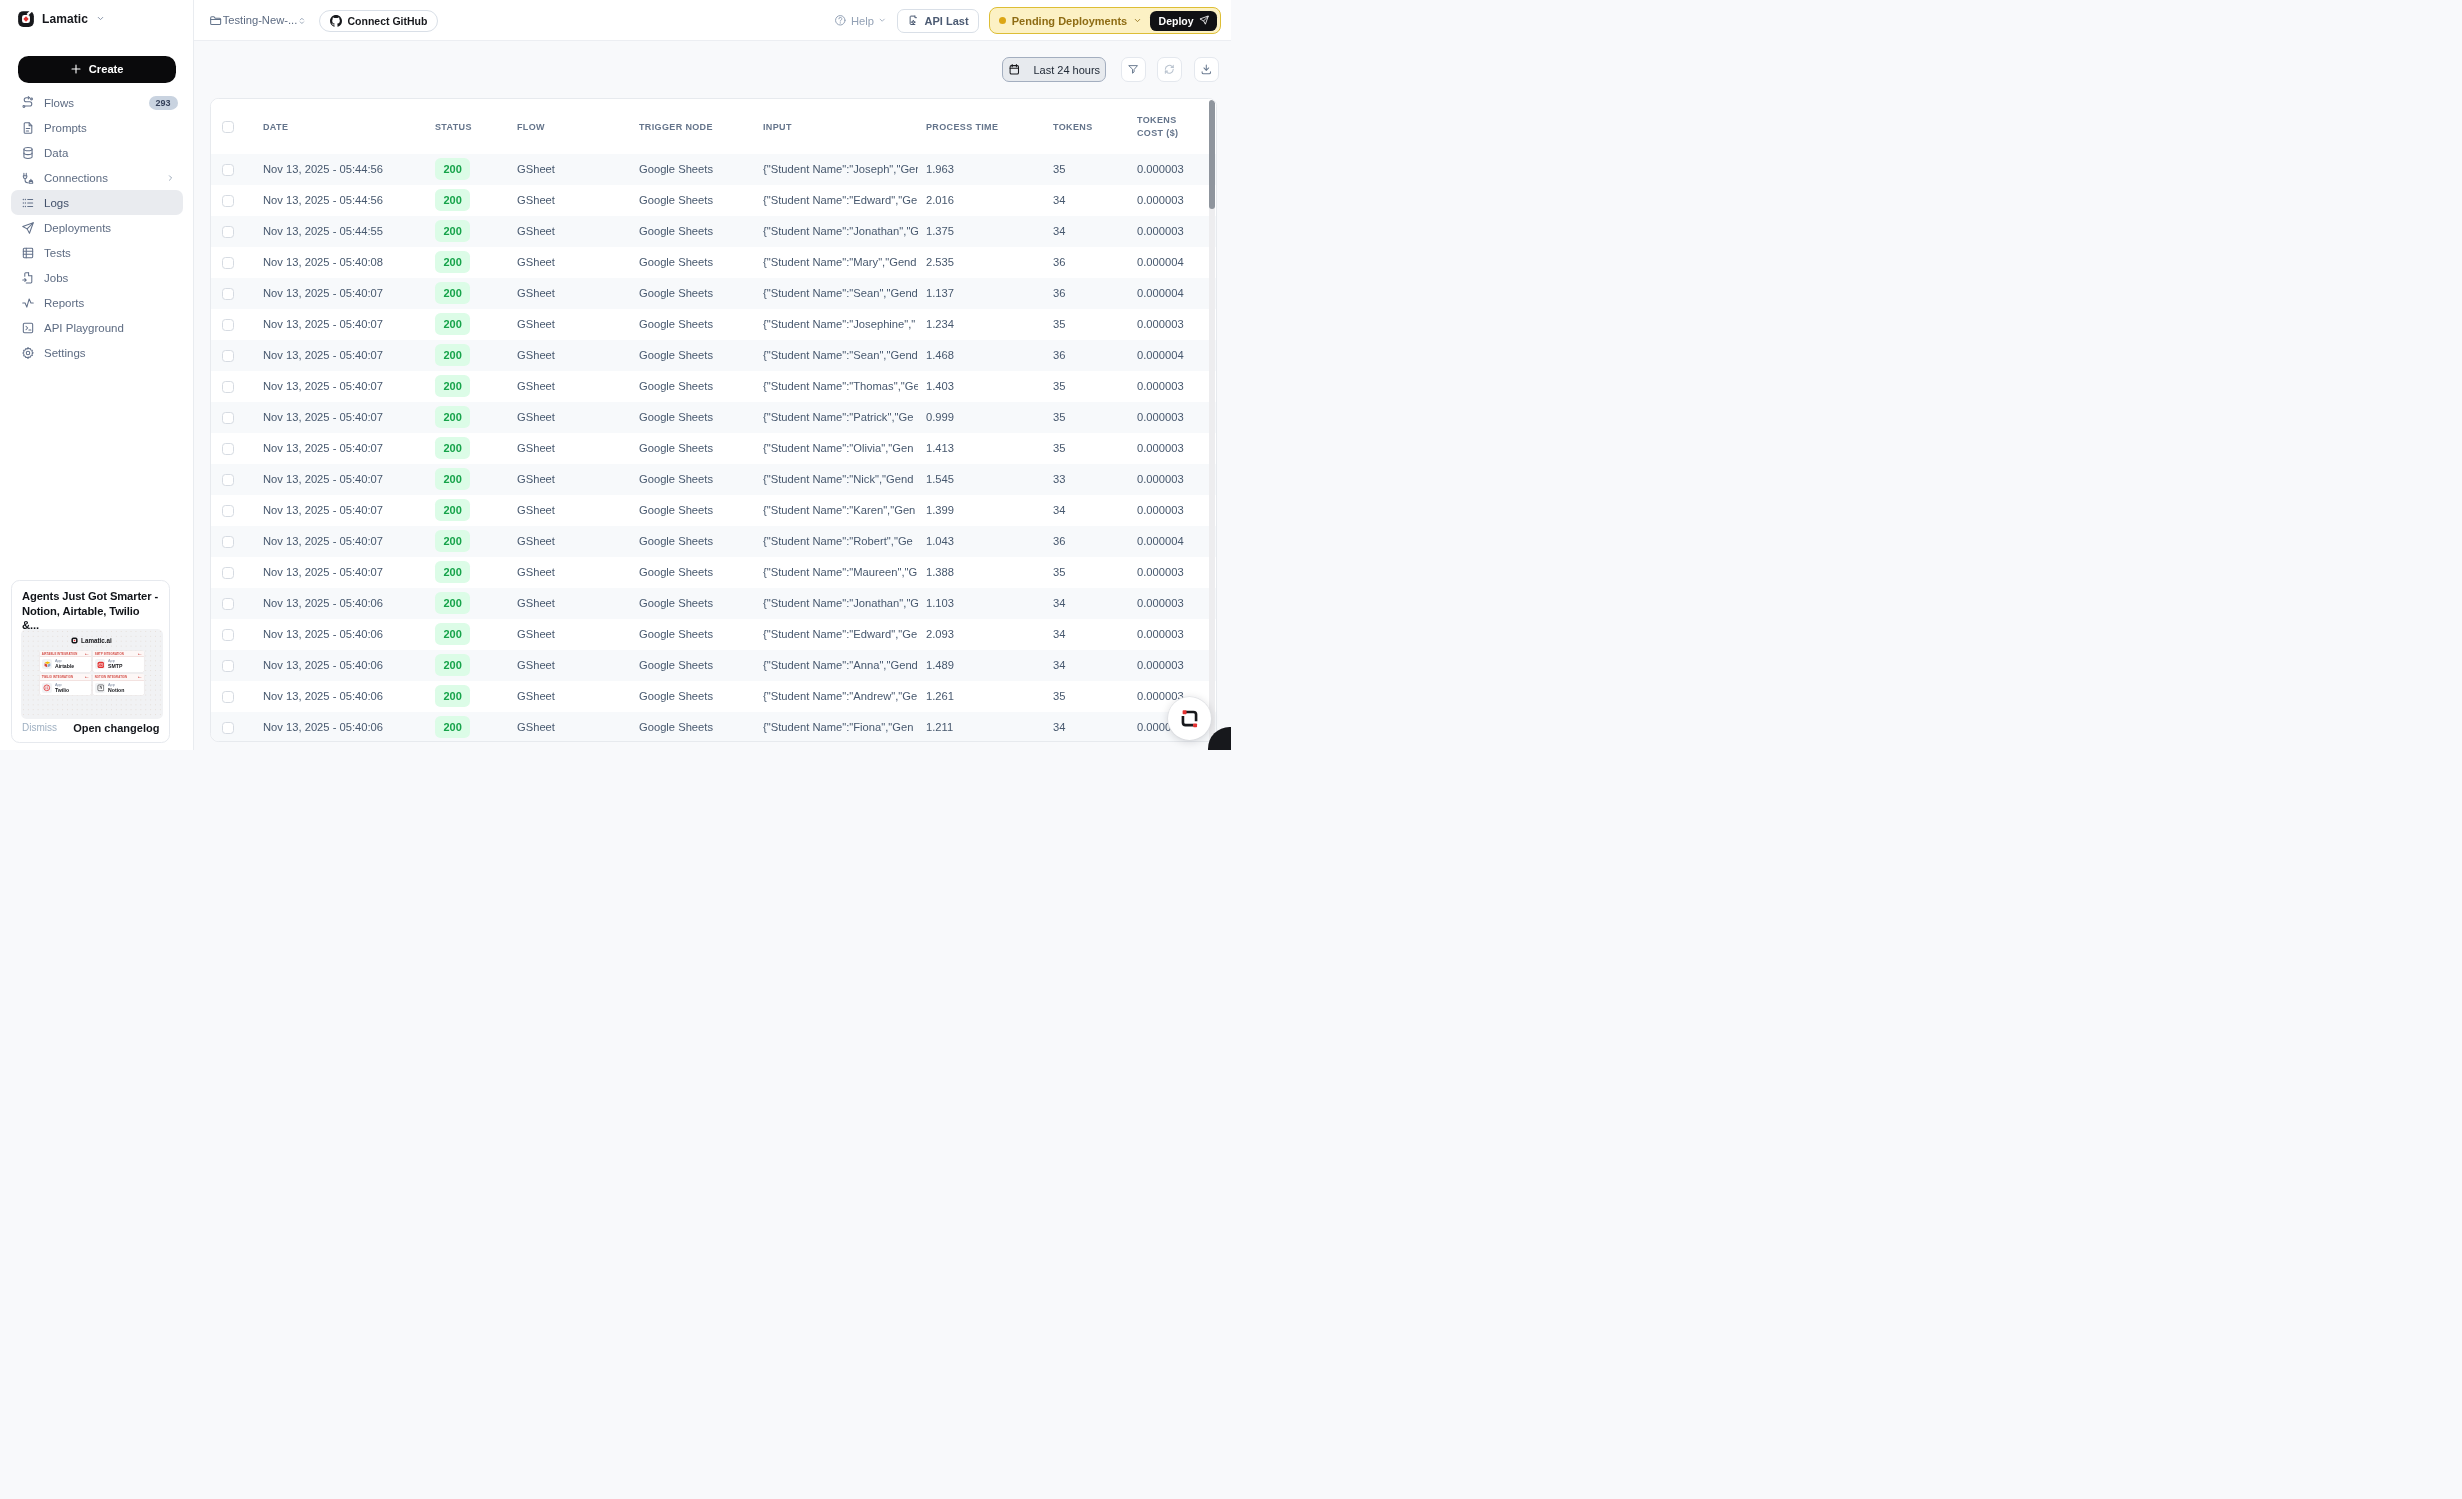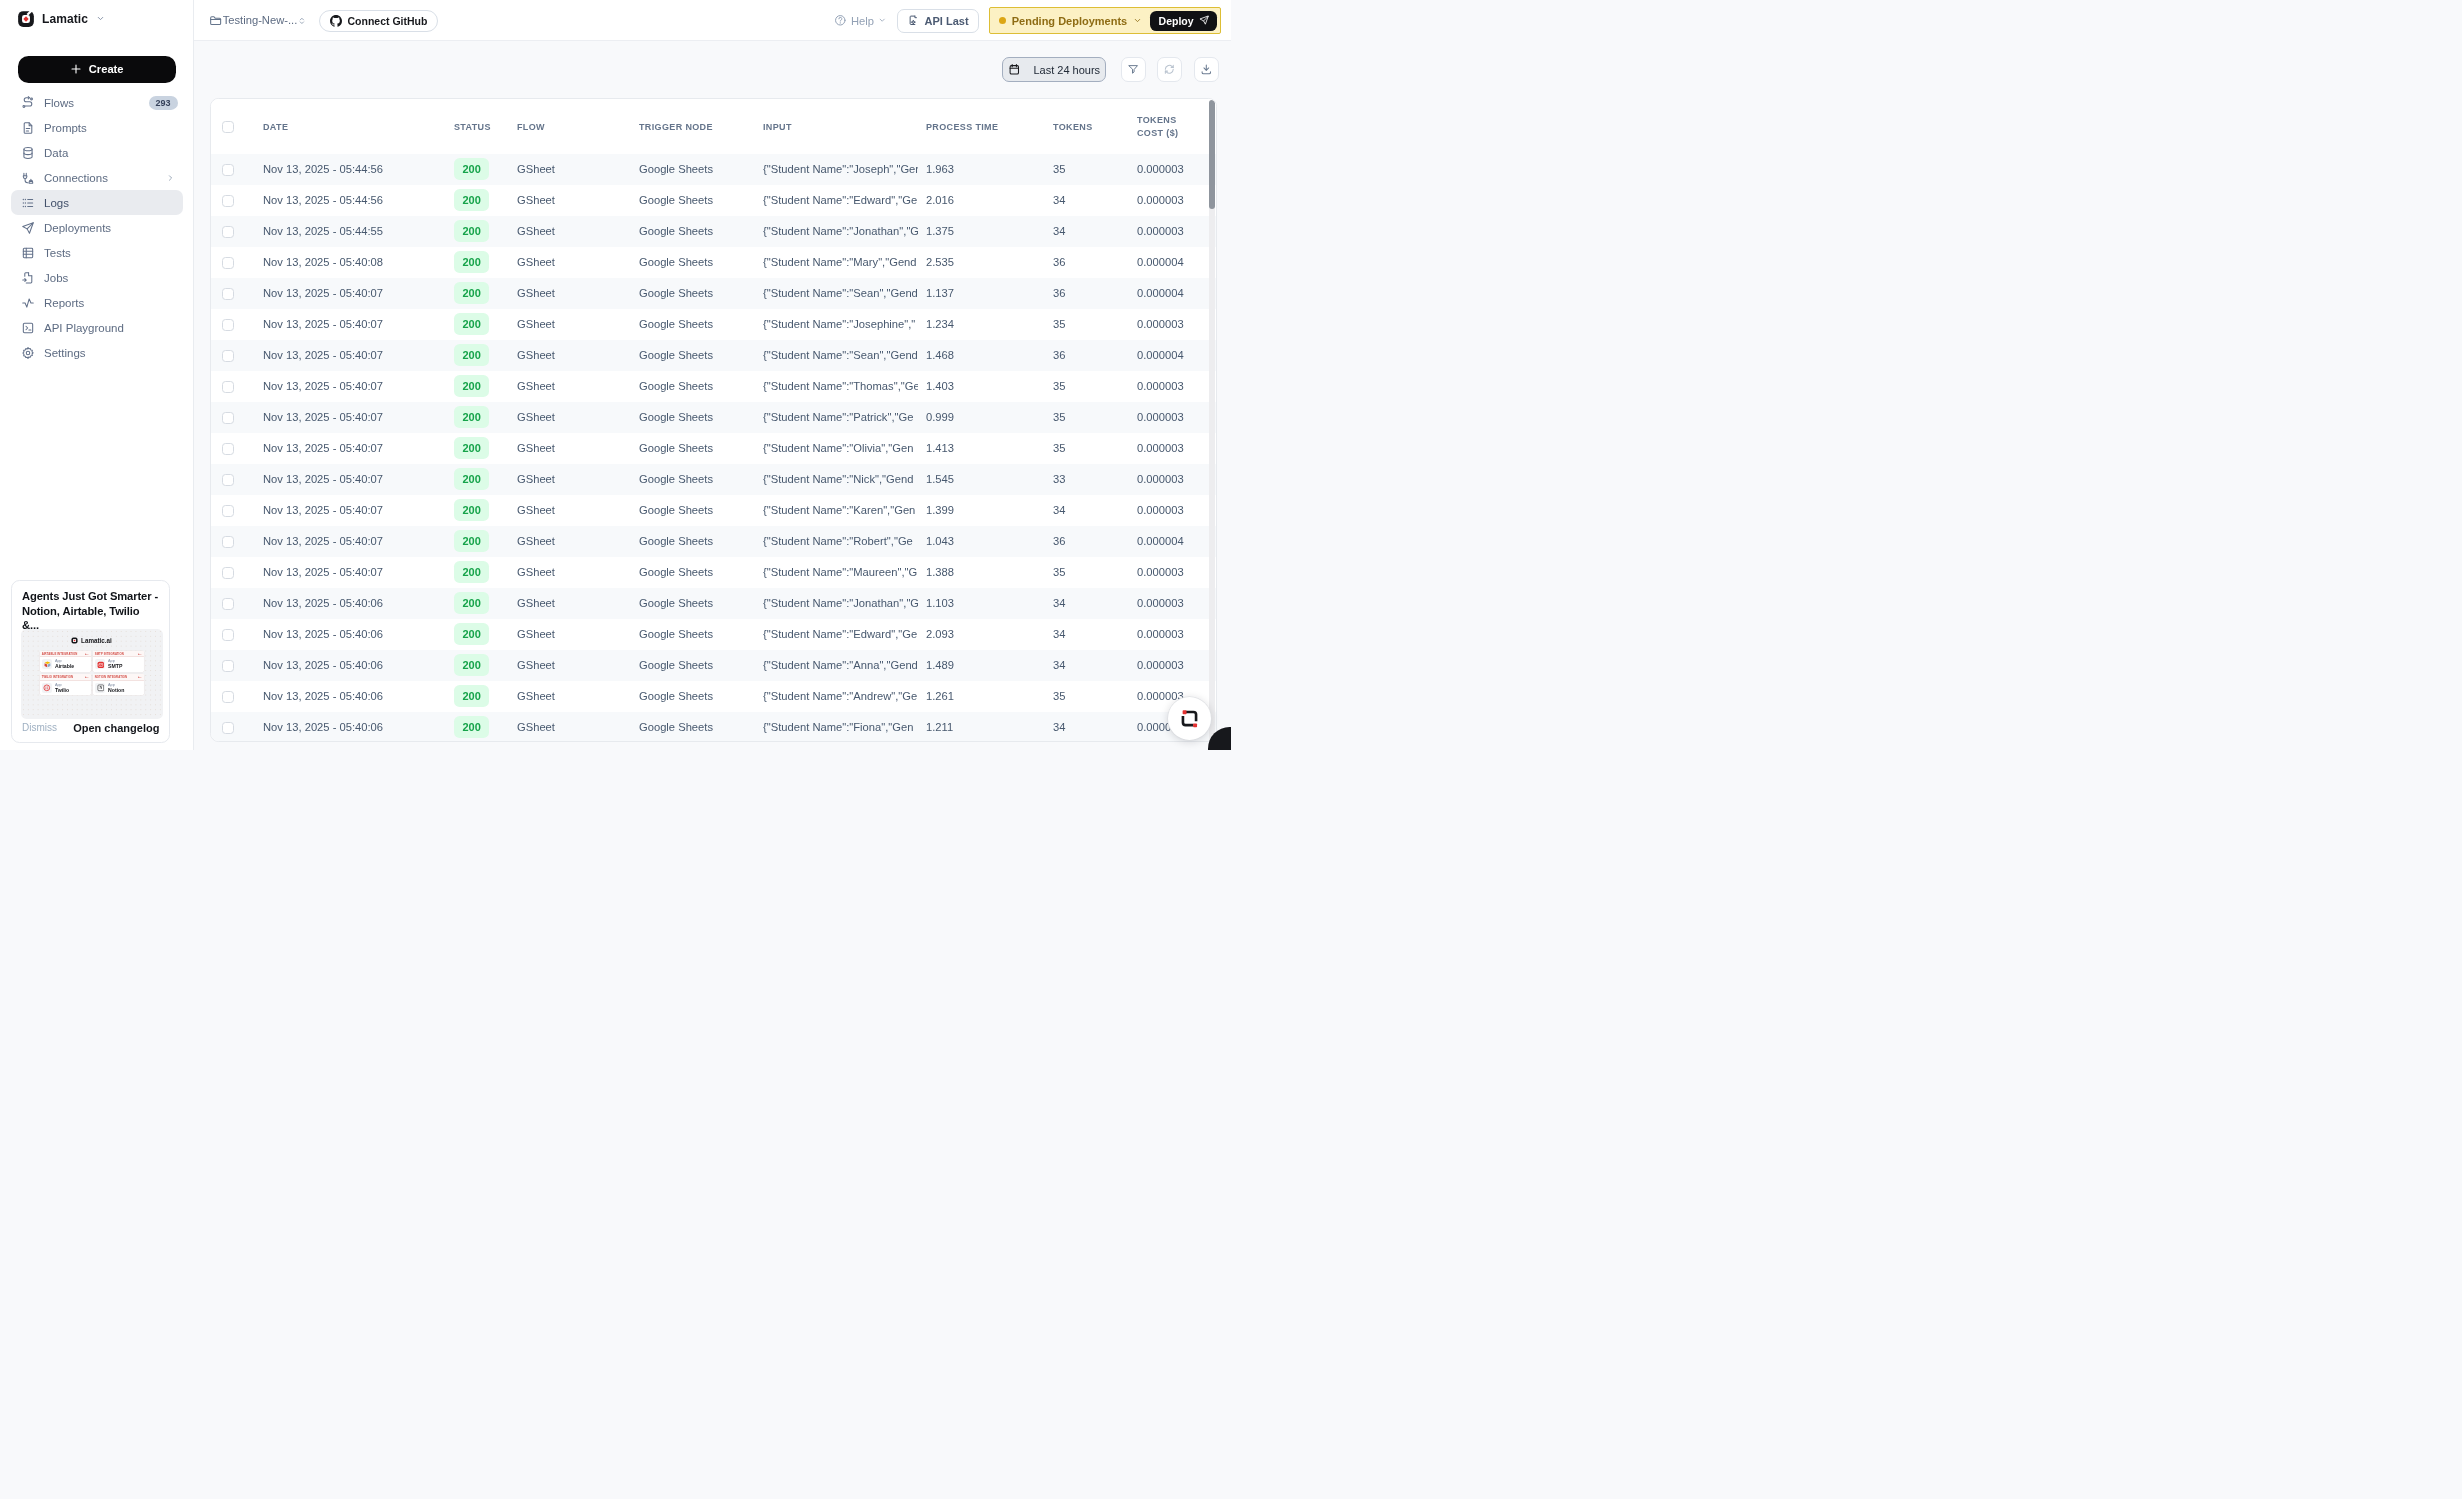--- a/index.html
+++ b/index.html
@@ -57,21 +57,21 @@
   .tb-left{position:absolute;left:15.4px;top:0;height:41px;display:flex;align-items:center;gap:12px;}
   .proj{display:flex;align-items:center;gap:0;cursor:pointer;}
   .proj-name{font-size:11.2px;font-weight:500;color:var(--slate);}
   .gh-btn{display:flex;align-items:center;gap:5.6px;height:22px;padding:0 9.8px;border:0.7px solid #d9dfe7;border-radius:699px;
     background:#fff;font-size:10.5px;font-weight:600;color:#17181c;cursor:pointer;}
   .tb-right{position:absolute;right:9.8px;top:0;height:41px;display:flex;align-items:center;gap:10.5px;}
   .help{display:flex;align-items:center;gap:4.2px;color:var(--slate-lt);font-size:11.2px;cursor:pointer;}
   .apidocs{display:flex;align-items:center;gap:4.9px;height:24px;padding:0 9px;border:0.7px solid #d9dfe7;border-radius:7px;
     background:#fff;font-size:11px;font-weight:600;color:#4b5a72;cursor:pointer;}
   .pending-wrap{display:flex;align-items:center;height:26.6px;background:var(--yel-bg);border:1px solid var(--yel-bd);
-    border-radius:2px;padding:0 2.8px 0 9px;gap:5.6px;}
+    border-radius:8px;padding:0 2.8px 0 9px;gap:5.6px;}
   .pending-dot{width:7px;height:7px;border-radius:50%;background:var(--yel-dot);}
   .pending-tx{font-size:11px;font-weight:600;color:var(--yel-tx);cursor:pointer;}
   .deploy-btn{display:flex;align-items:center;gap:4.9px;height:20px;padding:0 8.4px;background:#101114;border-radius:6.3px;
     color:#fff;font-size:10.5px;font-weight:600;cursor:pointer;margin-left:2.8px;}
 
   
   .search{position:absolute;left:210px;top:56px;width:779px;height:28px;background:#fff;border:0.7px solid #e4e8ee;border-radius:7px;}
   .search input{position:absolute;left:29px;top:0;width:735px;height:26.6px;border:0;outline:0;background:transparent;
     font-size:11.2px;color:#2c3a4e;font-family:"Liberation Sans",sans-serif;}
   .search input::placeholder{color:#9aa6b6;}
@@ -85,21 +85,21 @@
   
   .card{position:absolute;left:210px;top:98px;width:1007px;height:644px;background:#fff;border:0.7px solid #e7eaee;
     border-radius:8.4px;overflow:hidden;}
   .thead{position:relative;height:55px;background:#fff;}
   .th{position:absolute;top:50%;transform:translateY(-50%);font-size:9px;font-weight:700;color:#64748b;letter-spacing:.04em;}
   .trow{position:relative;height:31px;cursor:pointer;}
   .trow:nth-child(odd){background:var(--stripe);}
   .cell{position:absolute;top:0;height:31px;line-height:31px;font-size:11.2px;color:var(--slate-dk);white-space:nowrap;}
   .cb{position:absolute;left:10.5px;top:50%;transform:translateY(-50%);width:12px;height:12px;background:#fff;
     border:1px solid #d6dbe2;border-radius:3.5px;cursor:pointer;}
-  .l-date{left:52px;} .l-status{left:224px;margin-left:19px;} .l-flow{left:306px;} .l-trig{left:428px;}
+  .l-date{left:52px;} .l-status{left:224px;} .l-flow{left:306px;} .l-trig{left:428px;}
   .l-input{left:552px;width:155px;overflow:hidden;} .l-pt{left:715px;} .l-tok{left:842px;} .l-cost{left:926px;}
   .th.l-cost{width:67px;white-space:normal;line-height:1.5;}
   .badge200{display:inline-block;background:var(--green-bg);color:var(--green-tx);font-weight:700;font-size:11px;
     line-height:1;padding:5.6px 8.4px;border-radius:5.6px;font-style:normal;vertical-align:middle;margin-top:-2.1px;}
   .vscroll{position:absolute;right:1.4px;top:1.4px;width:5.6px;height:641px;background:#ededef;border-radius:3.5px;}
   .vthumb{position:absolute;right:0;top:0;width:5.6px;height:109px;background:#8f959d;border-radius:3.5px;cursor:grab;}
 
   
   .chat{position:absolute;left:1168px;top:697px;width:43px;height:43px;background:#fff;border-radius:50%;z-index:9;
     box-shadow:0 1.4px 8.4px rgba(20,24,34,.18), 0 0 0 0.7px #eef0f3;display:flex;align-items:center;justify-content:center;cursor:pointer;}

